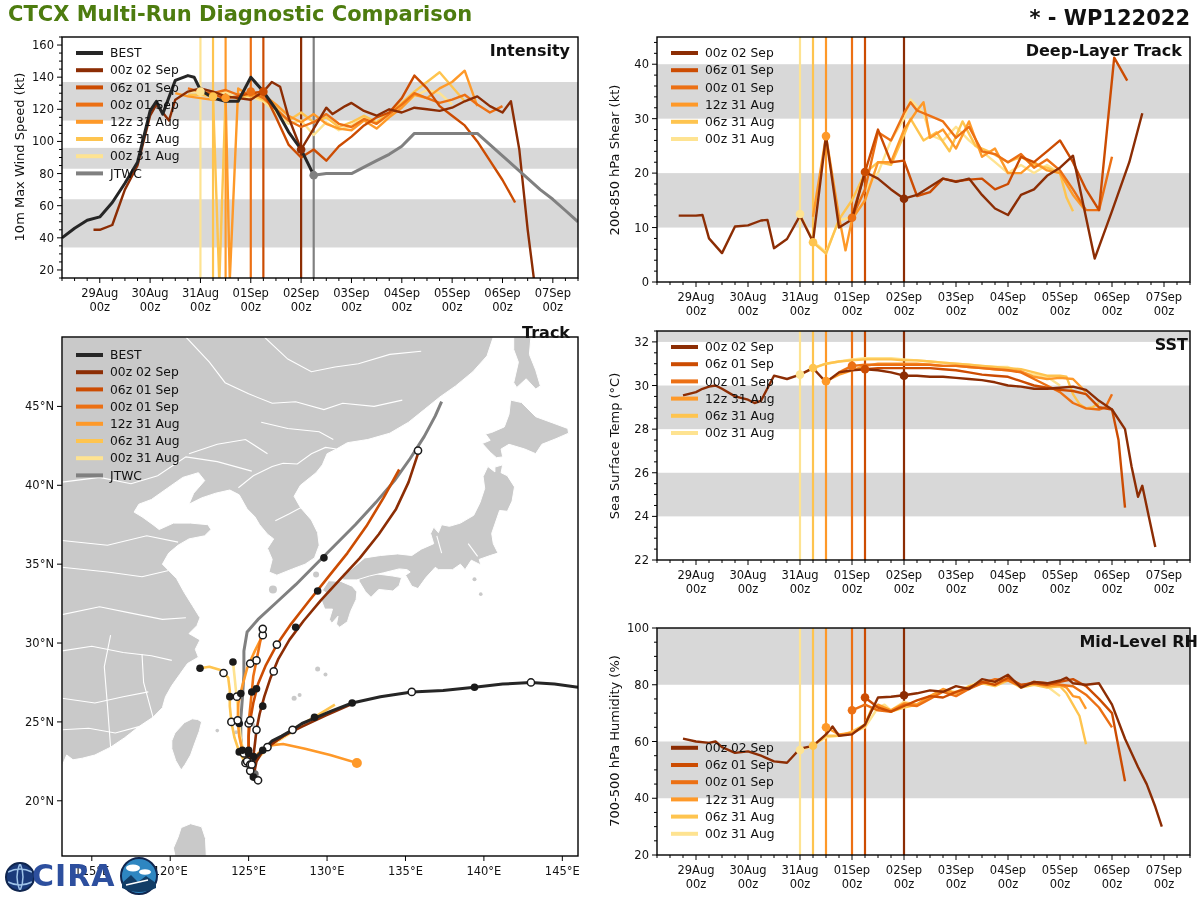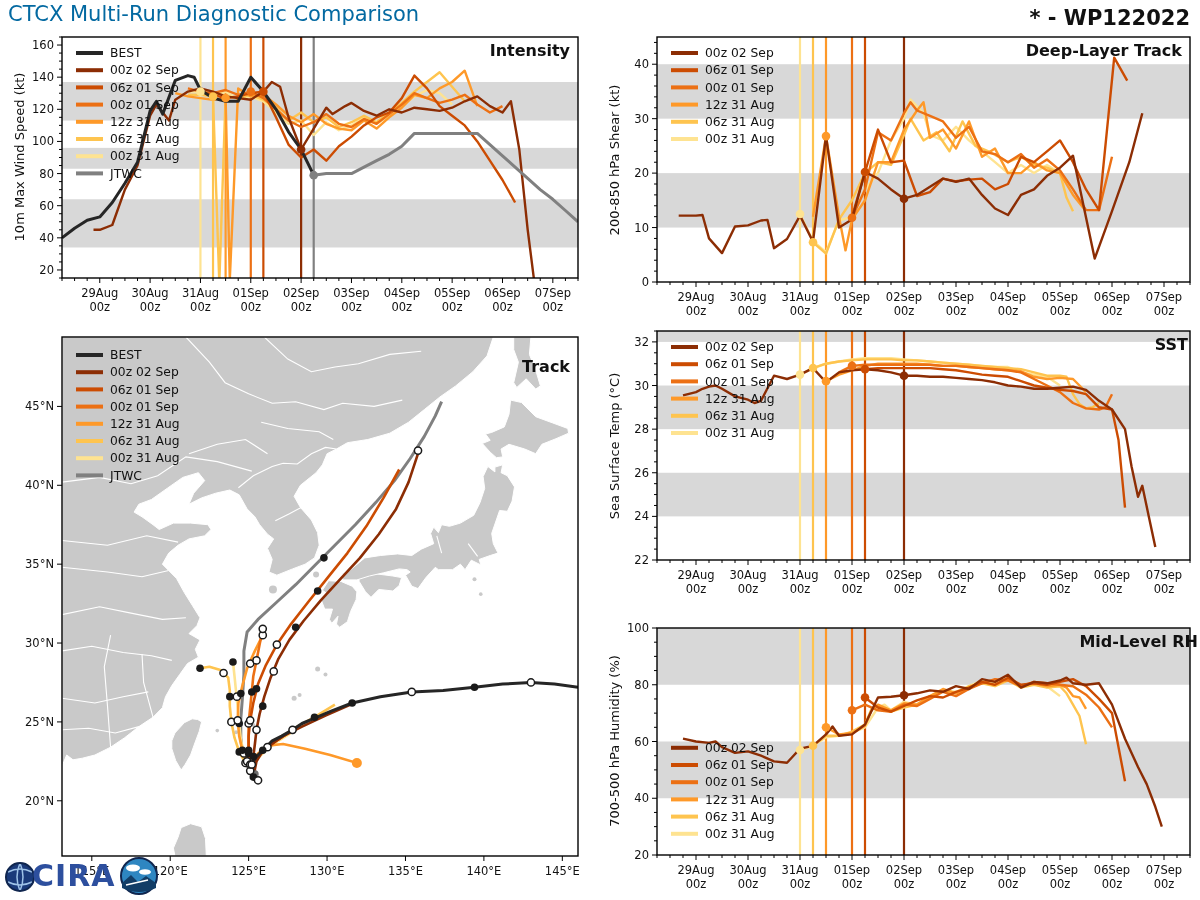--- a/index.html
+++ b/index.html
@@ -1,20 +1,20 @@
 <!DOCTYPE html>
 <html><head>
 <meta charset="utf-8">
 <style>
   html,body{margin:0;padding:0;background:#ffffff;}
   #fig-wrap{position:relative;width:1200px;height:900px;background:#fff;overflow:hidden;
     font-family:"DejaVu Sans","Liberation Sans",sans-serif;}
   #fig-svg{position:absolute;left:0;top:0;}
   .abs{position:absolute;}
-  .main-title{left:8px;top:2px;font-size:21px;font-weight:normal;color:#0369a1;}
+  .main-title{left:8px;top:2px;font-size:21px;font-weight:bold;color:#4d7c0f;}
   .storm-label{right:10px;top:6px;font-size:21px;font-weight:bold;color:#111;}
   .panel-title{font-size:16px;font-weight:bold;color:#111;}
   .ylab{font-size:13px;color:#111;white-space:nowrap;transform:translate(-50%,-50%) rotate(-90deg);}
   .logo{left:4px;top:855px;display:flex;align-items:center;}
   .cira-text{font-size:30px;font-weight:bold;color:#2d4f9e;letter-spacing:1px;line-height:30px;}
   svg text{font-family:"DejaVu Sans","Liberation Sans",sans-serif;}
 </style>
 </head>
 <body>
 
@@ -692,21 +692,21 @@
       <line x1="76" x2="103" y1="475.4" y2="475.4" stroke="#808080" stroke-width="4"></line>
       <text x="110" y="479.59999999999997" font-size="12.3" fill="#111">JTWC</text>
     </svg>
   <div class="abs main-title">CTCX Multi-Run Diagnostic Comparison</div>
   <div class="abs storm-label">* - WP122022</div>
 
   <div class="abs panel-title" style="left:auto;right:630px;top:41px">Intensity</div>
   <div class="abs panel-title" style="left:auto;right:18px;top:41px">Deep-Layer Track</div>
   <div class="abs panel-title" style="left:auto;right:12px;top:335px">SST</div>
   <div class="abs panel-title" style="left:auto;right:2px;top:632px">Mid-Level RH</div>
-  <div class="abs panel-title" style="left:auto;right:630px;top:357px">Track</div>
+  <div class="abs panel-title" style="left:auto;right:630px;top:323px">Track</div>
 
   <div class="abs ylab" style="left:19px;top:157px">10m Max Wind Speed (kt)</div>
   <div class="abs ylab" style="left:614px;top:160px">200-850 hPa Shear (kt)</div>
   <div class="abs ylab" style="left:614px;top:446px">Sea Surface Temp (°C)</div>
   <div class="abs ylab" style="left:614px;top:741px">700-500 hPa Humidity (%)</div>
 
   <div class="abs logo">
     <svg width="62" height="40">
       <circle cx="16" cy="21" r="14" fill="#1a3a7a"></circle>
       <path d="M4,16 Q16,10 28,16 M4,26 Q16,32 28,26 M16,7 Q10,21 16,35 M16,7 Q22,21 16,35" stroke="#9fc3e8" stroke-width="1.5" fill="none"></path>

